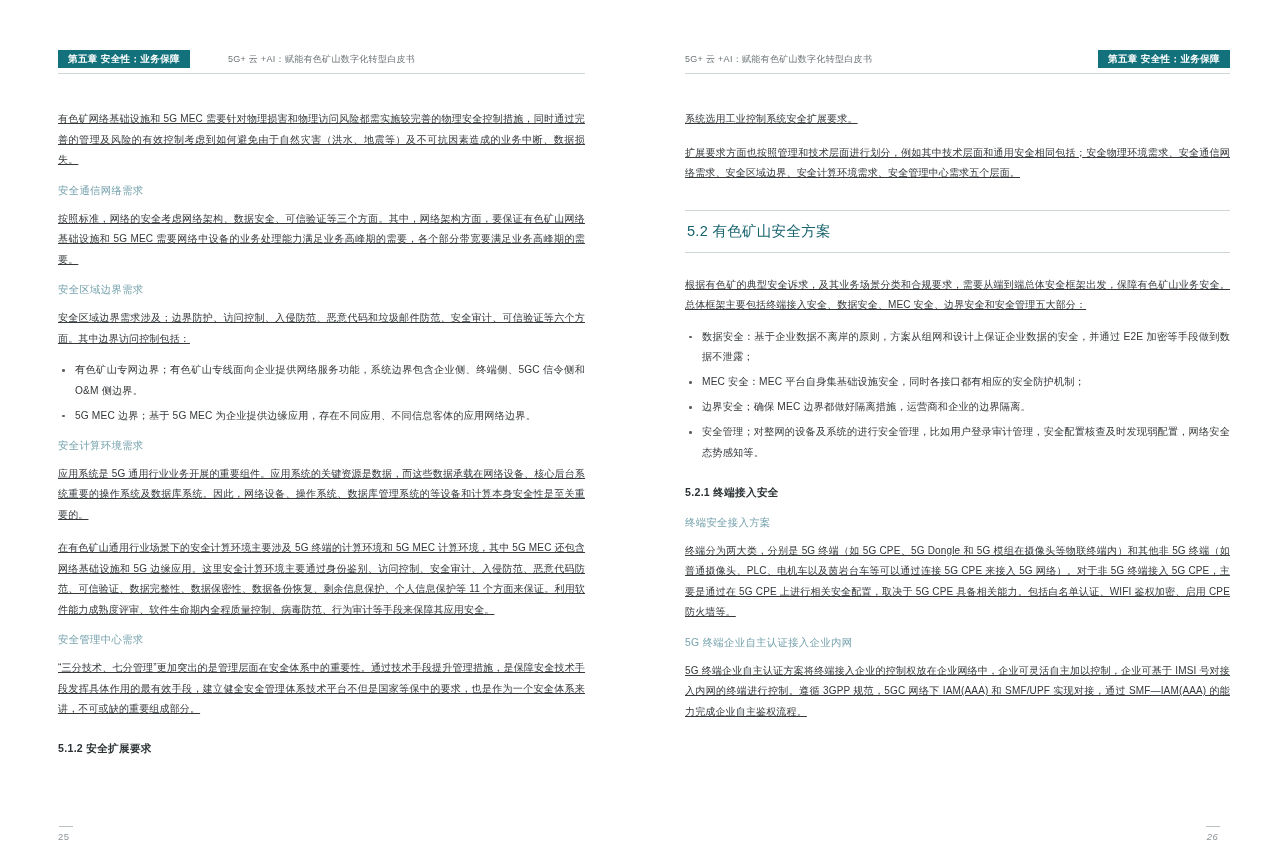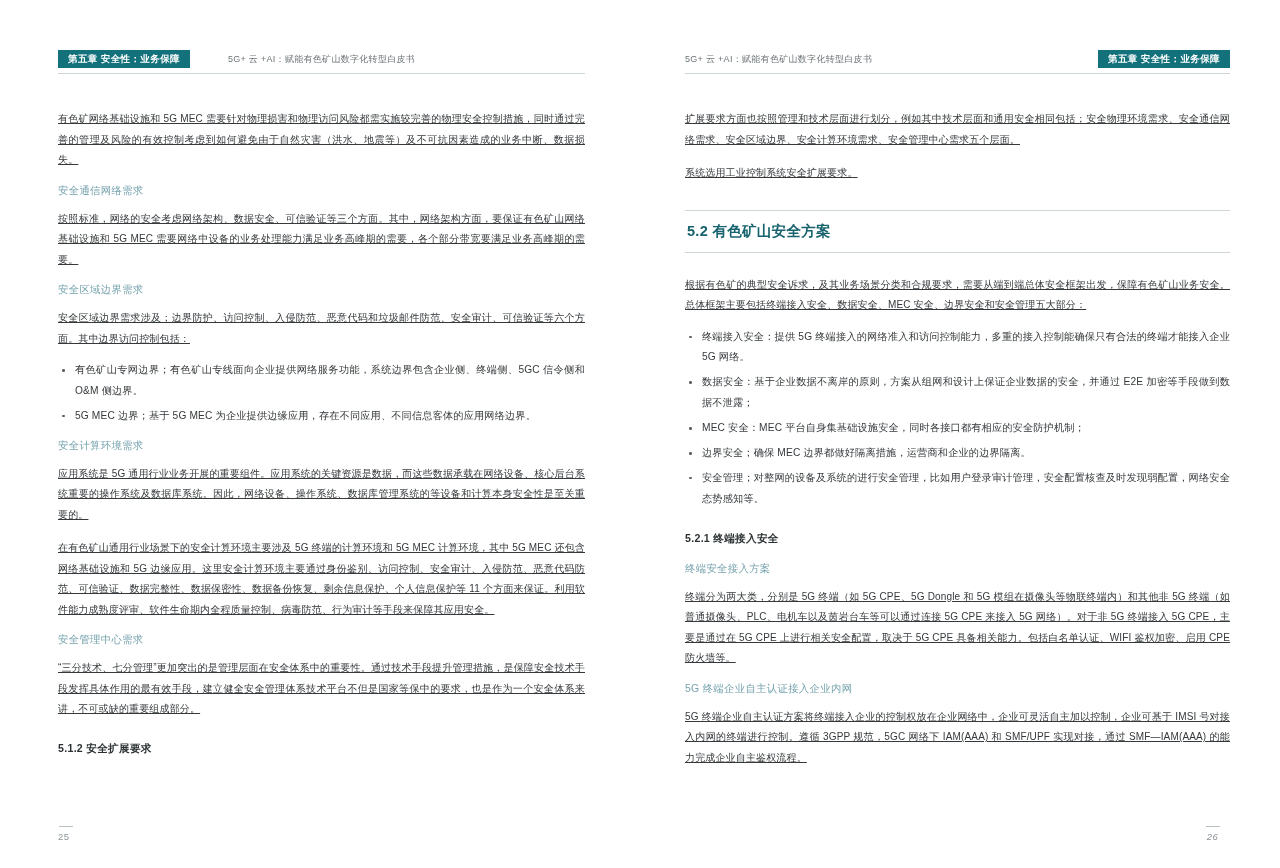--- a/index.html
+++ b/index.html
@@ -108,21 +108,21 @@
   }
   h3.numbered {
     font-size: 10.6px;
     font-weight: bold;
     color: #2b3133;
     margin: 22px 0 16px 0;
     letter-spacing: .3px;
   }
   h2.section {
     font-size: 14.5px;
-    font-weight: bold;
+    font-weight: normal;
     color: #17636e;
     margin: 0;
     padding: 11px 0 11px 2px;
     letter-spacing: .3px;
     border-top: 1px solid #cfd6d8;
     border-bottom: 1px solid #cfd6d8;
   }
   .section-wrap { margin: 26px 0 22px 0; }
 
   ul.bullets {
@@ -216,31 +216,30 @@
   <div class="page page-right">
 
     <div class="runhead right">
       <div class="head-rule"></div>
       <span class="runhead-title">5G+ 云 +AI：赋能有色矿山数字化转型白皮书</span>
       <span class="chapter-badge">第五章 安全性：业务保障</span>
     </div>
 
     <div class="body-area">
 
+      <p class="para">系统选用工业控制系统安全扩展要求。</p>
       <p class="para">扩展要求方面也按照管理和技术层面进行划分，例如其中技术层面和通用安全相同包括；安全物理环境需求、安全通信网络需求、安全区域边界、安全计算环境需求、安全管理中心需求五个层面。</p>
-      <p class="para">系统选用工业控制系统安全扩展要求。</p>
 
       <div class="section-wrap">
         <h2 class="section">5.2 有色矿山安全方案</h2>
       </div>
 
       <p class="para tight">根据有色矿的典型安全诉求，及其业务场景分类和合规要求，需要从端到端总体安全框架出发，保障有色矿山业务安全。总体框架主要包括终端接入安全、数据安全、MEC 安全、边界安全和安全管理五大部分：</p>
 
       <ul class="bullets">
-        <li>终端接入安全：提供 5G 终端接入的网络准入和访问控制能力，多重的接入控制能确保只有合法的终端才能接入企业 5G 网络。</li>
         <li>数据安全：基于企业数据不离岸的原则，方案从组网和设计上保证企业数据的安全，并通过 E2E 加密等手段做到数据不泄露；</li>
         <li>MEC 安全：MEC 平台自身集基础设施安全，同时各接口都有相应的安全防护机制；</li>
         <li>边界安全；确保 MEC 边界都做好隔离措施，运营商和企业的边界隔离。</li>
         <li>安全管理；对整网的设备及系统的进行安全管理，比如用户登录审计管理，安全配置核查及时发现弱配置，网络安全态势感知等。</li>
       </ul>
 
       <h3 class="numbered">5.2.1 终端接入安全</h3>
 
       <h4 class="sub">终端安全接入方案</h4>
       <p class="para">终端分为两大类，分别是 5G 终端（如 5G CPE、5G Dongle 和 5G 模组在摄像头等物联终端内）和其他非 5G 终端（如普通摄像头、PLC、电机车以及茵岩台车等可以通过连接 5G CPE 来接入 5G 网络）。对于非 5G 终端接入 5G CPE，主要是通过在 5G CPE 上进行相关安全配置，取决于 5G CPE 具备相关能力。包括白名单认证、WIFI 鉴权加密、启用 CPE 防火墙等。</p>

